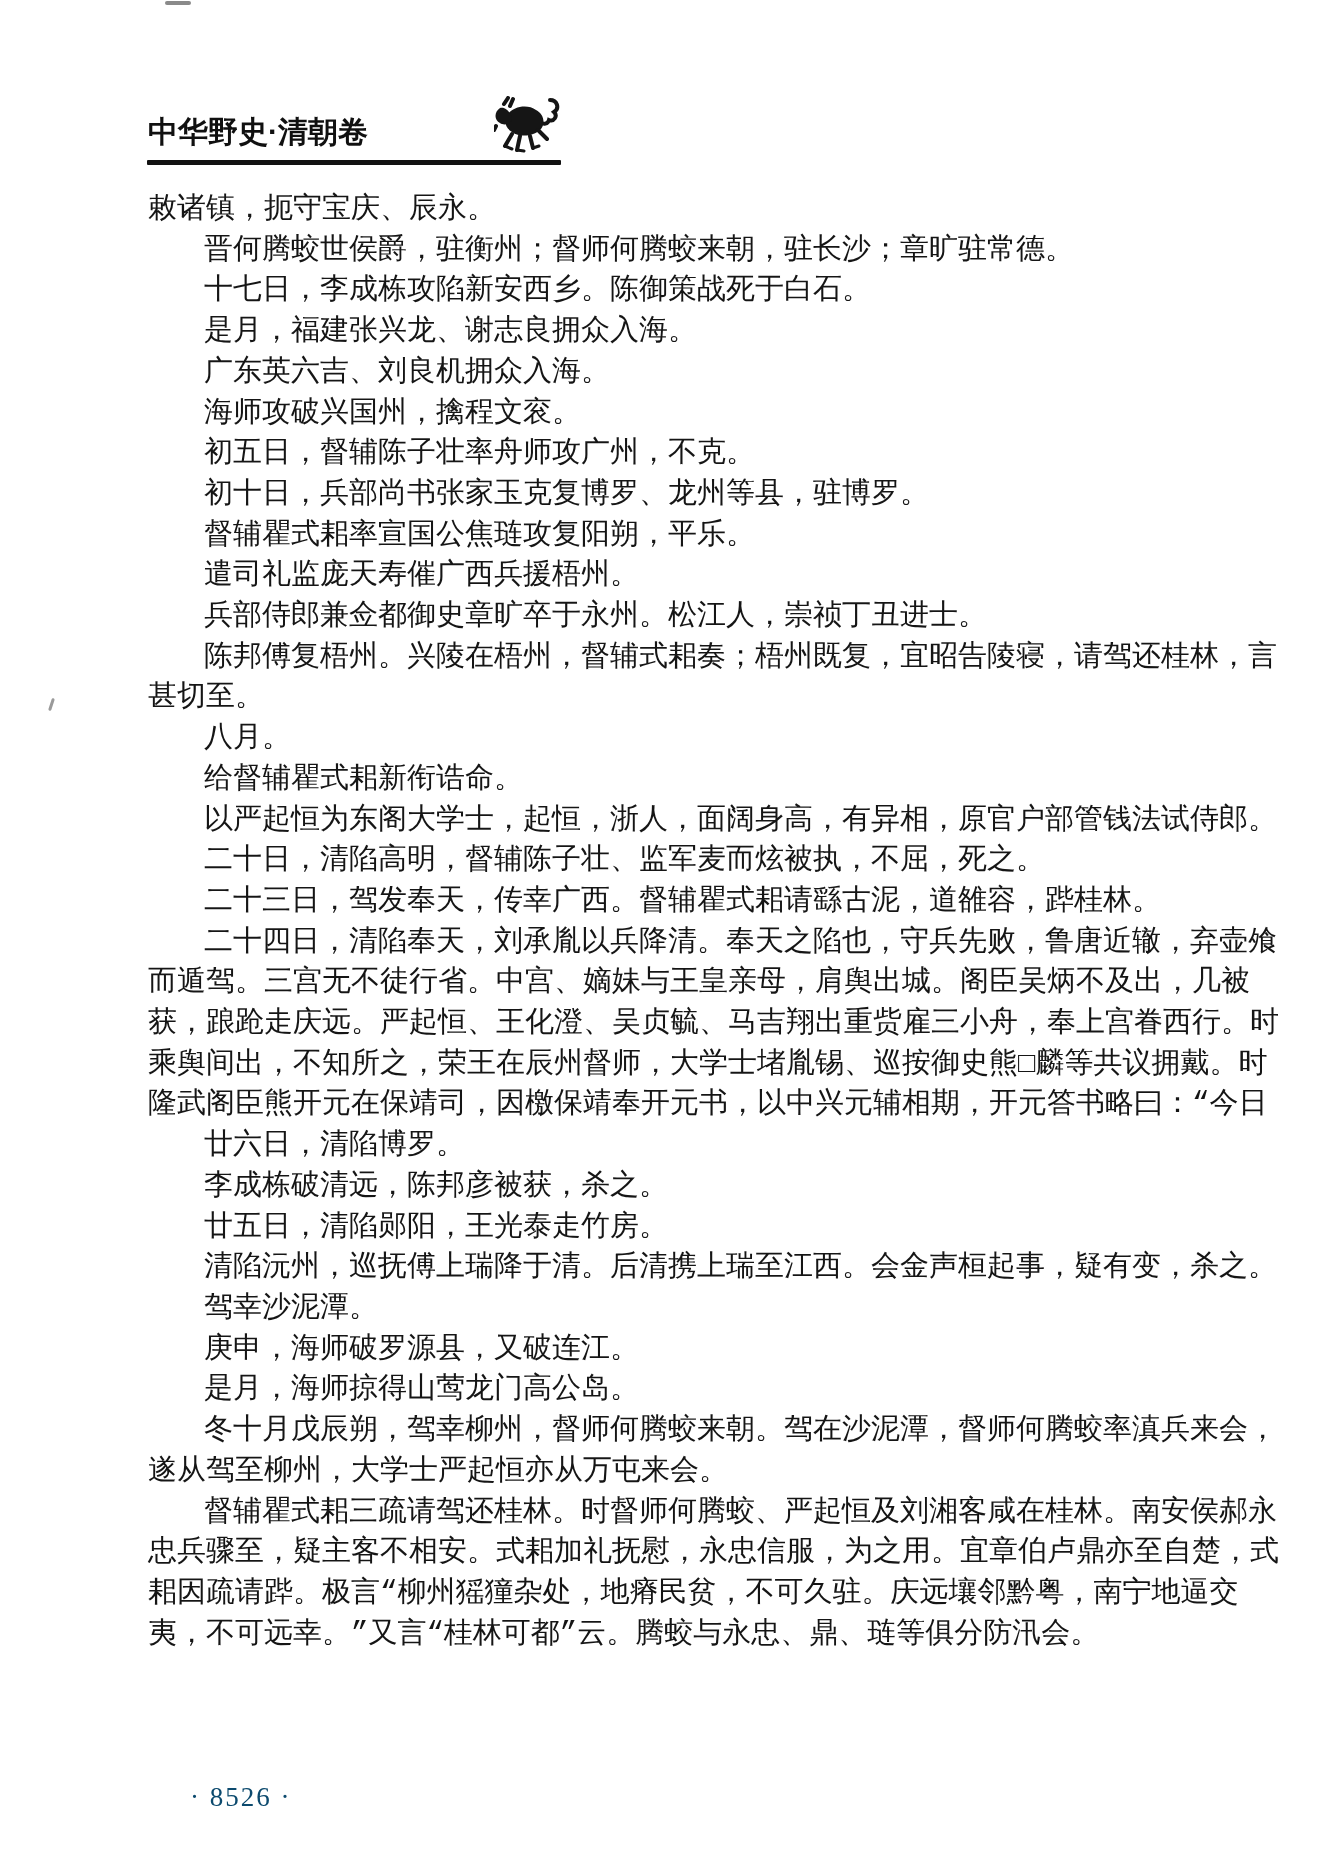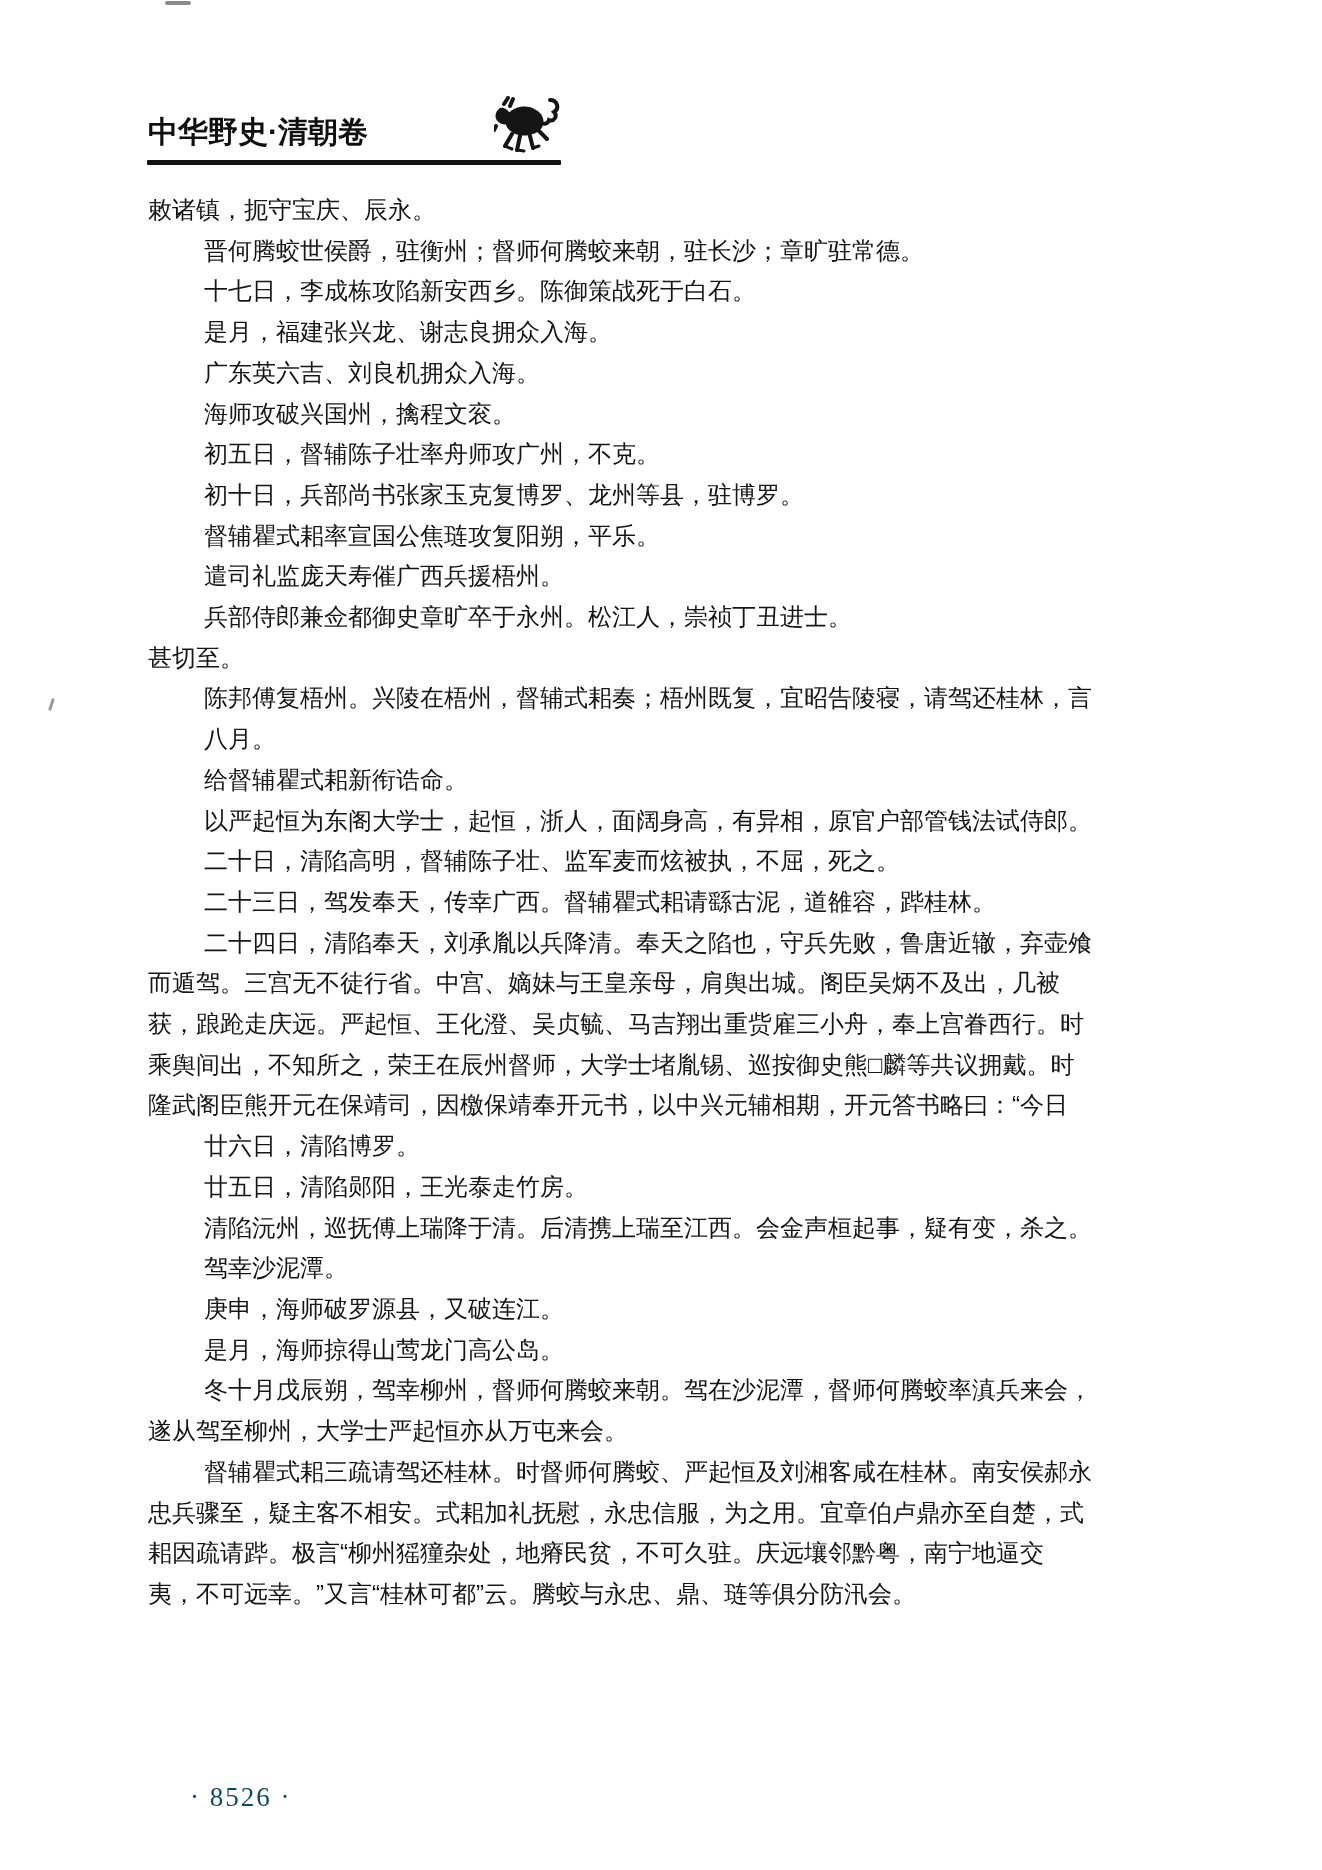--- a/index.html
+++ b/index.html
@@ -25,22 +25,22 @@
   }
   
   .artifact-top{position:absolute;left:165px;top:1px;width:26px;height:4px;background:#8a8a8a;border-radius:2px;}
   .artifact-left{
     position:absolute;left:50px;top:698px;width:3px;height:13px;background:#9a9a9a;
     transform:rotate(18deg);border-radius:2px;
   }
   
   .body-text{
     position:absolute;left:148px;top:190px;width:1092px;
-    font-family:Liberation Sans, sans-serif;
-    font-size:24px;line-height:40.7px;color:#151515;
+    font-family:Liberation Mono, monospace;
+    font-size:29px;line-height:40.7px;color:#151515;
     text-align:left;
   }
   .line{white-space:nowrap;}
   .line.ind{text-indent:56px;}
   
   .pageno{
     position:absolute;left:190px;top:1782px;
     font-family:"Liberation Serif","DejaVu Serif",serif;
     font-size:27px;color:#0c4a6e;letter-spacing:2px;white-space:nowrap;
   }
@@ -71,33 +71,34 @@
     <div class="line ind">晋何腾蛟世侯爵，驻衡州；督师何腾蛟来朝，驻长沙；章旷驻常德。</div>
     <div class="line ind">十七日，李成栋攻陷新安西乡。陈御策战死于白石。</div>
     <div class="line ind">是月，福建张兴龙、谢志良拥众入海。</div>
     <div class="line ind">广东英六吉、刘良机拥众入海。</div>
     <div class="line ind">海师攻破兴国州，擒程文衮。</div>
     <div class="line ind">初五日，督辅陈子壮率舟师攻广州，不克。</div>
     <div class="line ind">初十日，兵部尚书张家玉克复博罗、龙州等县，驻博罗。</div>
     <div class="line ind">督辅瞿式耜率宣国公焦琏攻复阳朔，平乐。</div>
     <div class="line ind">遣司礼监庞天寿催广西兵援梧州。</div>
     <div class="line ind">兵部侍郎兼佥都御史章旷卒于永州。松江人，崇祯丁丑进士。</div>
+    <div class="line ind">陈邦傅复梧州。兴陵在梧州，督辅式耜奏；梧州既复，宜昭告陵寝，请驾还桂林，言</div>
     <div class="line">甚切至。</div>
-    <div class="line ind">陈邦傅复梧州。兴陵在梧州，督辅式耜奏；梧州既复，宜昭告陵寝，请驾还桂林，言</div>
     <div class="line ind">八月。</div>
     <div class="line ind">给督辅瞿式耜新衔诰命。</div>
     <div class="line ind">以严起恒为东阁大学士，起恒，浙人，面阔身高，有异相，原官户部管钱法试侍郎。</div>
     <div class="line ind">二十日，清陷高明，督辅陈子壮、监军麦而炫被执，不屈，死之。</div>
     <div class="line ind">二十三日，驾发奉天，传幸广西。督辅瞿式耜请繇古泥，道雒容，跸桂林。</div>
     <div class="line ind">二十四日，清陷奉天，刘承胤以兵降清。奉天之陷也，守兵先败，鲁唐近辙，弃壶飧</div>
     <div class="line">而遁驾。三宫无不徒行省。中宫、嫡妹与王皇亲母，肩舆出城。阁臣吴炳不及出，几被</div>
     <div class="line">获，踉跄走庆远。严起恒、王化澄、吴贞毓、马吉翔出重赀雇三小舟，奉上宫眷西行。时</div>
     <div class="line">乘舆间出，不知所之，荣王在辰州督师，大学士堵胤锡、巡按御史熊□麟等共议拥戴。时</div>
     <div class="line">隆武阁臣熊开元在保靖司，因檄保靖奉开元书，以中兴元辅相期，开元答书略曰：“今日</div>
     <div class="line ind">廿六日，清陷博罗。</div>
+    <div class="line ind">李成栋破清远，陈邦彦被获，杀之。</div>
     <div class="line ind">廿五日，清陷郧阳，王光泰走竹房。</div>
     <div class="line ind">清陷沅州，巡抚傅上瑞降于清。后清携上瑞至江西。会金声桓起事，疑有变，杀之。</div>
     <div class="line ind">驾幸沙泥潭。</div>
     <div class="line ind">庚申，海师破罗源县，又破连江。</div>
     <div class="line ind">是月，海师掠得山莺龙门高公岛。</div>
     <div class="line ind">冬十月戊辰朔，驾幸柳州，督师何腾蛟来朝。驾在沙泥潭，督师何腾蛟率滇兵来会，</div>
     <div class="line">遂从驾至柳州，大学士严起恒亦从万屯来会。</div>
     <div class="line ind">督辅瞿式耜三疏请驾还桂林。时督师何腾蛟、严起恒及刘湘客咸在桂林。南安侯郝永</div>
     <div class="line">忠兵骤至，疑主客不相安。式耜加礼抚慰，永忠信服，为之用。宜章伯卢鼎亦至自楚，式</div>
     <div class="line">耜因疏请跸。极言“柳州猺獞杂处，地瘠民贫，不可久驻。庆远壤邻黔粤，南宁地逼交</div>

